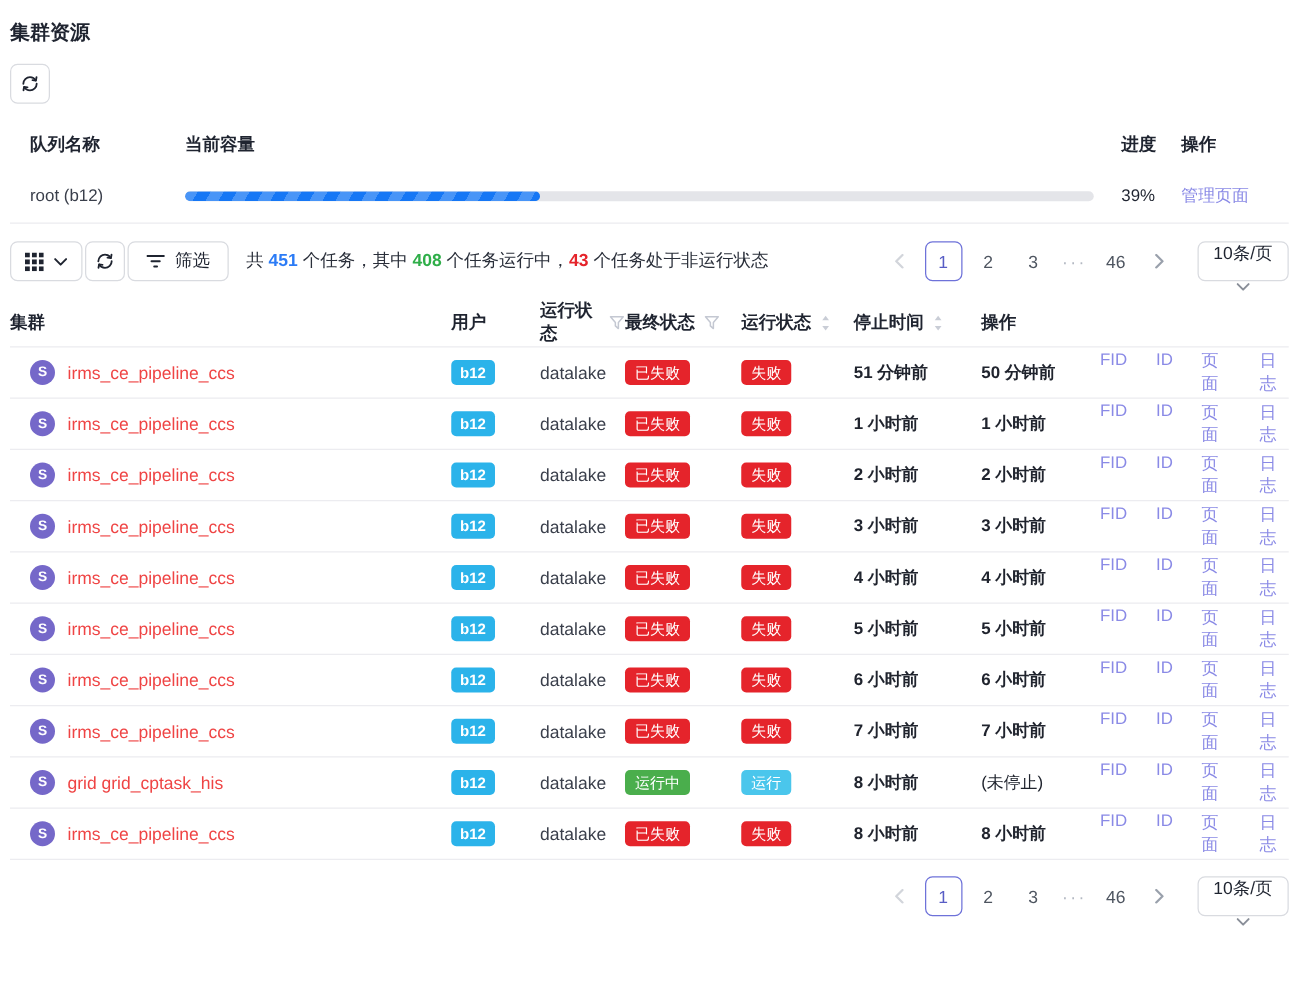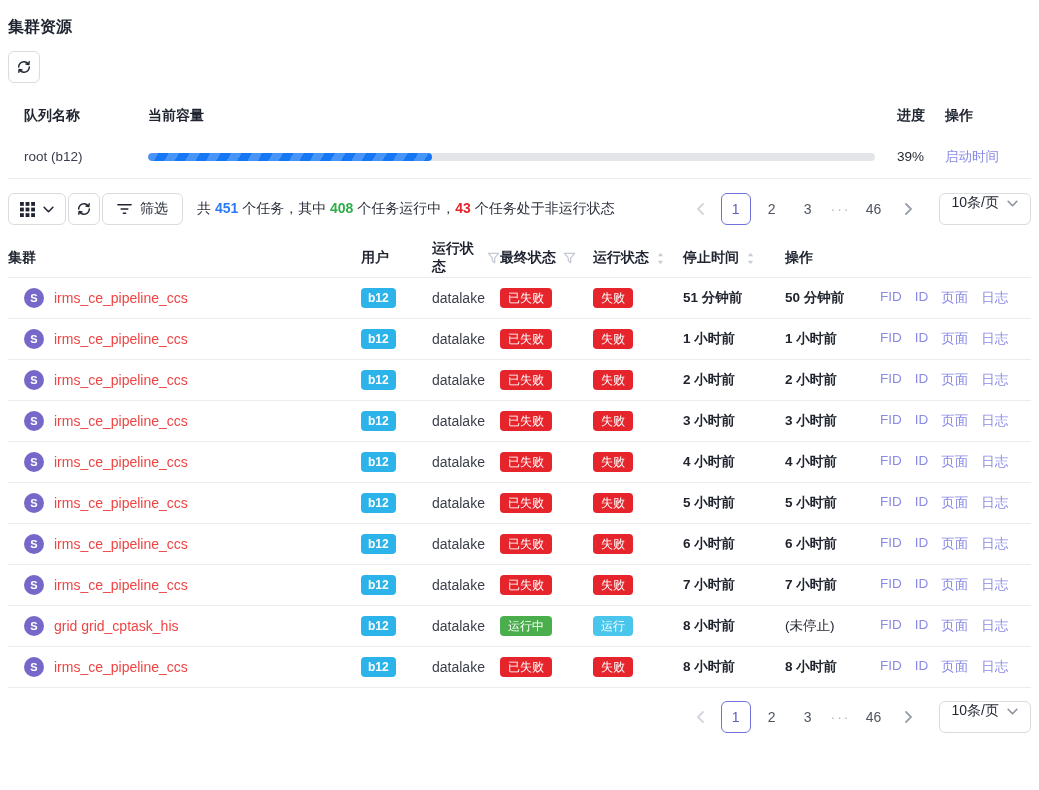--- a/index.html
+++ b/index.html
@@ -50,21 +50,21 @@
   
   .pagination { display:flex; align-items:center; gap:6px; }
   .pg-btn { width:28px; height:32px; display:inline-flex; align-items:center; justify-content:center; cursor:pointer; }
   .pg-btn.prev { color:#d2d5db; }
   .pg-btn.next { color:#9aa1ac; }
   .pg-item { min-width:30px; height:32px; display:inline-flex; align-items:center; justify-content:center;
     border-radius:6px; color:#4e5560; cursor:pointer; padding:0 4px; }
   .pg-item.active { border:1px solid var(--page-active,#6e72d9); color:var(--page-active-text,#585dc5); background:#fff; }
   .pg-ellipsis { min-width:24px; text-align:center; color:#b3b8c2; letter-spacing:2px; cursor:pointer; }
   .pg-size { margin-left:10px; height:32px; border:1px solid var(--border,#d9dbe0); border-radius:6px;
-    display:inline-flex; align-items:flex-start; gap:8px; padding:0 12px; cursor:pointer; color:var(--text-dark,#252b3a); }
+    display:inline-flex; align-items:center; gap:8px; padding:0 12px; cursor:pointer; color:var(--text-dark,#252b3a);flex-direction:column; }
   .pg-size svg { color:#8a8f99; }
 
   
   .task-table { margin-top:14px; }
   .thead, .trow { display:grid; grid-template-columns:353px 71px 68px 93px 90px 102px 95px 1fr; align-items:center; }
   .thead { height:39px; border-bottom:1px solid var(--row-border,#ececf0); font-weight:600; color:var(--text-dark,#1f2430); }
   .thead .hcell { display:flex; align-items:center; gap:7px; }
   .trow { height:41px; border-bottom:1px solid var(--row-border,#ececf0); }
   .c.name, .hcell.name { padding-left:16px; display:flex; align-items:center; }
   .avatar { width:20px; height:20px; border-radius:50%; background:var(--avatar-purple,#7568c9);
@@ -72,21 +72,21 @@
   .nm { color:#ef4444; }
   .user { color:#3a3f4b; }
   .tag-cluster { display:inline-block; background:var(--cluster-tag,#2bb3ea); color:#fff; font-size:12px;
     font-weight:700; line-height:20px; padding:0 7px; border-radius:4px; }
   .badge { display:inline-block; color:#fff; font-size:12px; line-height:20px; padding:0 8px; border-radius:4px; }
   .badge[data-kind="red"]   { background:var(--badge-red,#e5242b); }
   .badge[data-kind="green"] { background:var(--badge-green,#4aae4c); }
   .badge[data-kind="cyan"]  { background:var(--badge-cyan,#4ac6ec); }
   .time { font-weight:700; color:#20242e; font-size:13.5px; }
   .time[data-muted="yes"] { font-weight:400; }
-  .actions { display:flex; gap:13px; }
+  .actions { display:flex; gap:23px; }
 
   .footer { margin-top:13px; display:flex; justify-content:flex-end; }
 
   .sorter svg, .funnel svg { display:block; }
 </style>
 </head>
 <body>
 
 <div class="page">
 
@@ -113,21 +113,21 @@
       <div>操作</div>
     </div>
     <div class="res-row">
       <div class="queue-name">root (b12)</div>
       <div class="cap-cell">
         <div class="pbar">
           <div class="pfill" style="width: 39%;"></div>
         </div>
       </div>
       <div class="c-prog pct">39%</div>
-      <div><a class="link">启动时间</a></div>
+      <div><a class="link">管理页面</a></div>
     </div>
   </div>
 
 
   <div class="toolbar">
     <div class="tb-left">
       <button class="btn grid-btn">
         <span>
           <svg width="15" height="15" viewBox="0 0 18 18" fill="currentColor">
             <rect x="0" y="0" width="4.6" height="4.6"></rect>

